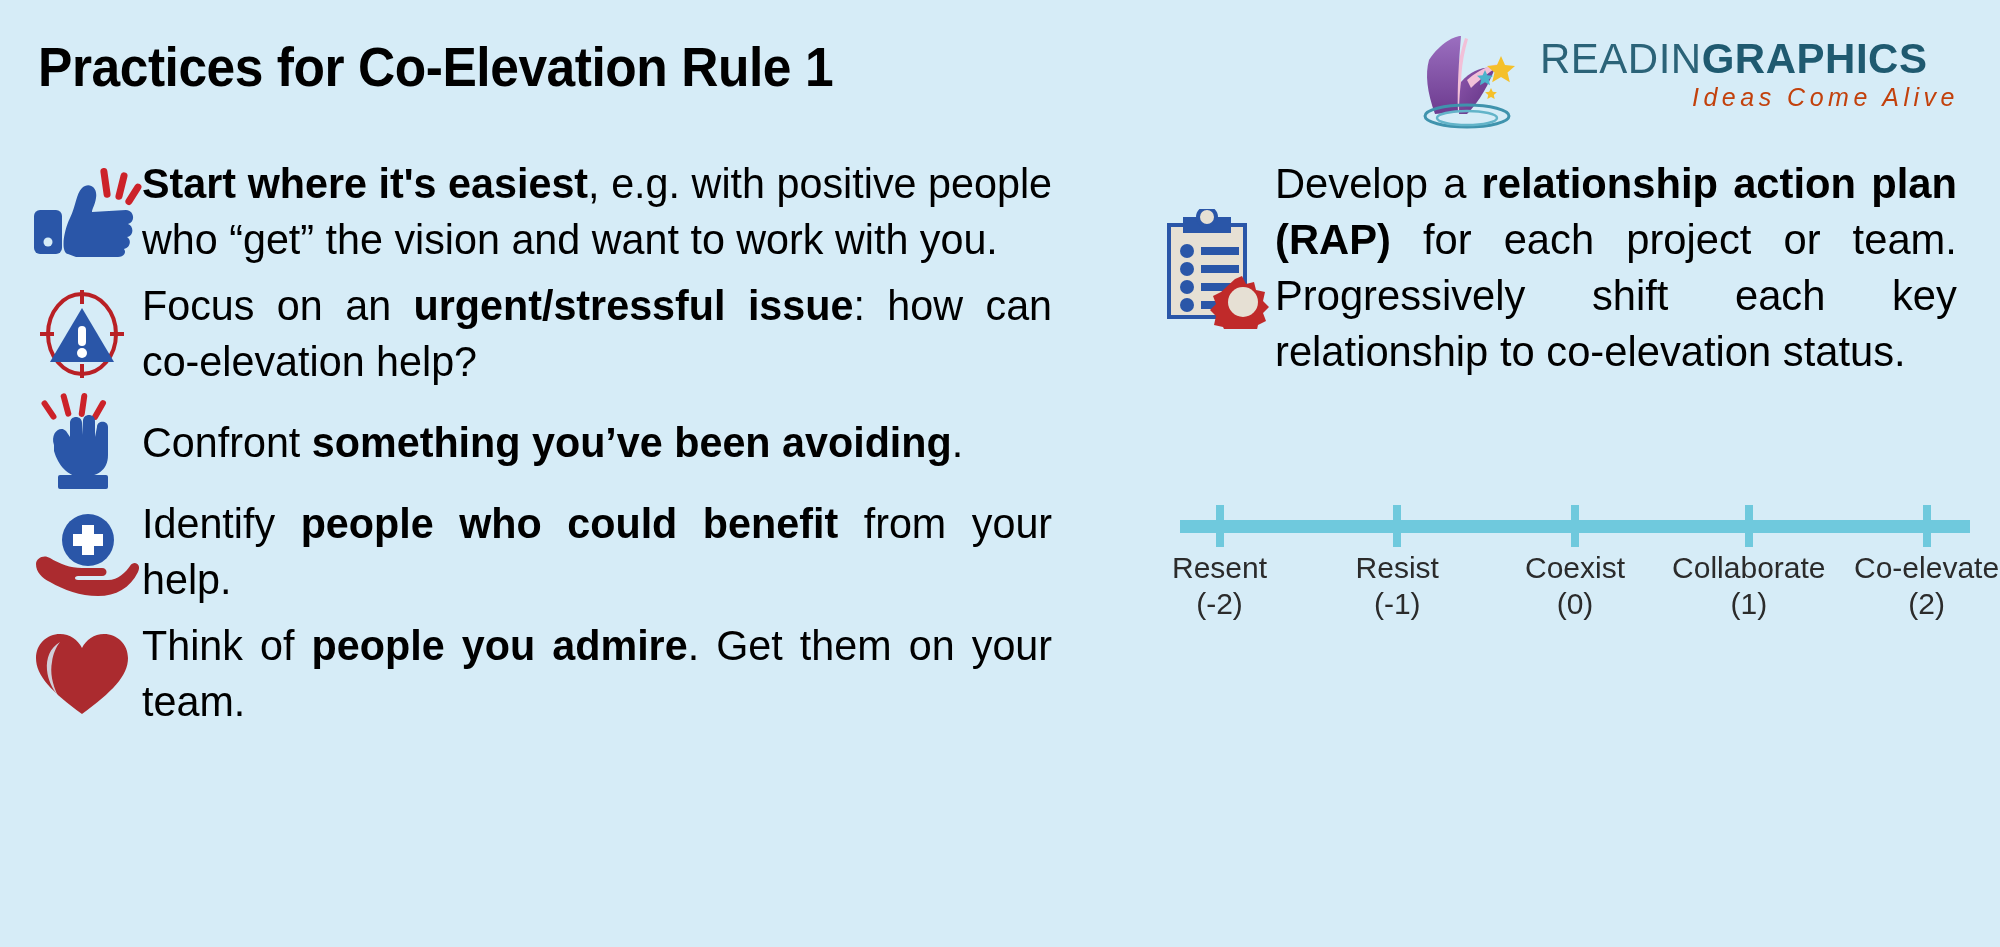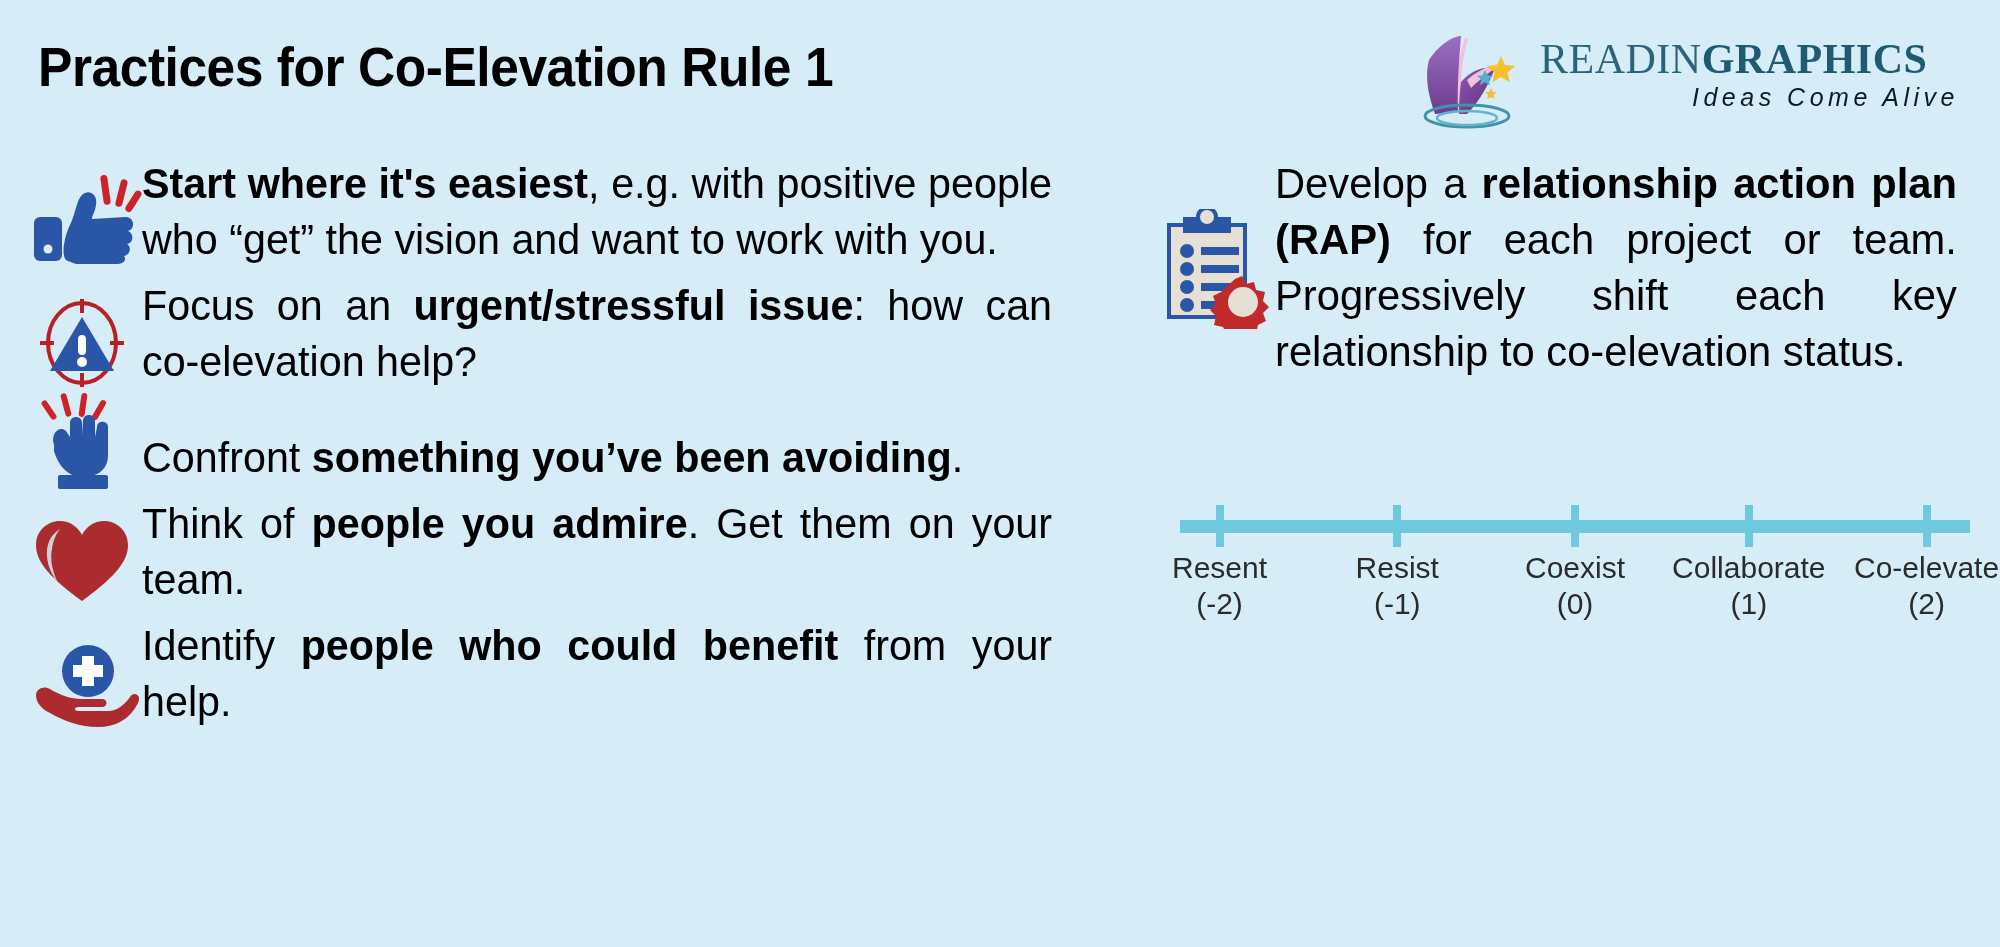--- a/index.html
+++ b/index.html
@@ -52,35 +52,35 @@
     width: 130px;
     height: 100px;
   }
   .logo-text {
     position: absolute;
     left: 135px;
     top: 6px;
     width: 425px;
   }
   .logo-word {
-    font-family: Liberation Serif, serif;
+    font-family: Liberation Sans, sans-serif;
     font-size: 42px;
     line-height: 46px;
     color: #2b6378;
     letter-spacing: 0.5px;
     white-space: nowrap;
   }
   .logo-word .bold { font-weight: bold; color: #1f5a70; }
   .logo-tag {
     font-family: "Liberation Sans", sans-serif;
     font-style: italic;
     font-size: 25px;
     line-height: 30px;
     letter-spacing: 4.5px;
-    color: #0f172a;
+    color: #c2410c;
     text-align: right;
     padding-right: 6px;
     white-space: nowrap;
   }
 
   
   .col-left {
     position: absolute;
     left: 30px;
     top: 155px;
@@ -89,21 +89,21 @@
   .col-right {
     position: absolute;
     left: 1163px;
     top: 155px;
     width: 815px;
   }
 
   .bullet {
     position: relative;
     display: flex;
-    align-items: flex-end;
+    align-items: center;
     margin-bottom: 10px;
   }
   .bullet .ico {
     flex: 0 0 auto;
     width: 112px;
     height: 92px;
     position: relative;
     margin-top: 2px;
   }
   .bullet .ico svg { display: block; }
@@ -289,43 +289,43 @@
             <path d="M24 52 C 20 40, 30 32, 36 38 L 40 44 L 40 30 C 40 22, 52 22, 52 30 L 52 42 L 53 28 C 53 20, 65 20, 65 28 L 65 44 L 67 34 C 67 27, 78 27, 78 34 L 78 62 C 78 78, 66 84, 52 84 C 38 84, 28 72, 24 58 Z"></path>
             <rect x="28" y="82" width="50" height="14" rx="2"></rect>
           </g>
         </svg>
       </div>
       <div class="txt">
         <span>Confront </span><b>something you’ve been avoiding</b><span>.</span>
       </div>
     </div>
 
-    <div class="bullet b4">
-      <div class="ico">
-        <svg width="112" height="92" viewBox="0 0 112 92" xmlns="http://www.w3.org/2000/svg">
-          <path d="M52 86 C 22 64, 6 48, 6 30 C 6 16, 17 6, 30 6 C 40 6, 48 12, 52 20 C 56 12, 64 6, 74 6 C 87 6, 98 16, 98 30 C 98 48, 82 64, 52 86 Z" fill="#ab2b2f"></path>
-          <path d="M30 14 C 20 20, 16 30, 17 42 C 18 52, 22 60, 28 68 C 22 56, 20 44, 22 34 C 23 26, 26 19, 30 14 Z" fill="#d6ecf7" opacity="0.85"></path>
-        </svg>
-      </div>
-      <div class="txt">
-        <span>Think of </span><b>people you admire</b><span>. Get them on your team.</span>
-      </div>
-    </div>
-
     <div class="bullet b5">
       <div class="ico">
         <svg width="112" height="92" viewBox="0 0 112 92" xmlns="http://www.w3.org/2000/svg">
           <circle cx="58" cy="34" r="26" fill="#2a56a8"></circle>
           <rect x="52" y="19" width="12" height="30" fill="#fff"></rect>
           <rect x="43" y="28" width="30" height="12" fill="#fff"></rect>
           <path d="M6 58 C 6 52, 14 48, 20 52 C 30 58, 40 62, 52 62 L 72 62 C 78 62, 78 70, 72 70 L 48 70 C 44 70, 44 74, 48 74 L 78 74 C 88 74, 96 66, 100 60 C 104 54, 112 58, 108 66 C 100 82, 86 90, 68 90 C 50 90, 34 84, 20 76 C 12 72, 6 66, 6 58 Z" fill="#ab2b2f"></path>
         </svg>
       </div>
       <div class="txt">
         <span>Identify </span><b>people who could benefit</b><span> from your help.</span>
+      </div>
+    </div>
+
+    <div class="bullet b4">
+      <div class="ico">
+        <svg width="112" height="92" viewBox="0 0 112 92" xmlns="http://www.w3.org/2000/svg">
+          <path d="M52 86 C 22 64, 6 48, 6 30 C 6 16, 17 6, 30 6 C 40 6, 48 12, 52 20 C 56 12, 64 6, 74 6 C 87 6, 98 16, 98 30 C 98 48, 82 64, 52 86 Z" fill="#ab2b2f"></path>
+          <path d="M30 14 C 20 20, 16 30, 17 42 C 18 52, 22 60, 28 68 C 22 56, 20 44, 22 34 C 23 26, 26 19, 30 14 Z" fill="#d6ecf7" opacity="0.85"></path>
+        </svg>
+      </div>
+      <div class="txt">
+        <span>Think of </span><b>people you admire</b><span>. Get them on your team.</span>
       </div>
     </div>
 
   </div>
 
   <div class="col-right">
     <div class="rp">
       <div class="ico">
         <svg width="112" height="120" viewBox="0 0 112 120" xmlns="http://www.w3.org/2000/svg">
           <rect x="6" y="16" width="76" height="92" fill="#e6e0d4" stroke="#2a56a8" stroke-width="4"></rect>

